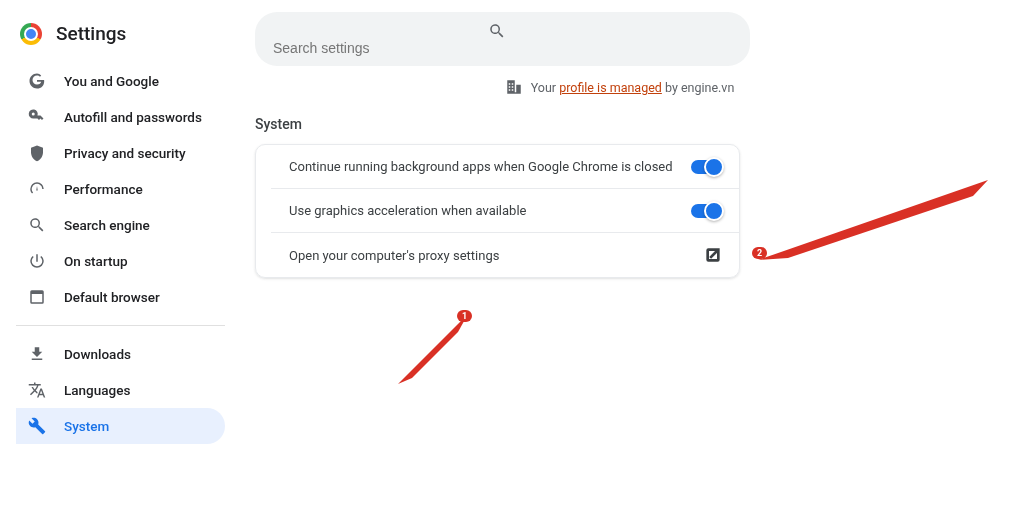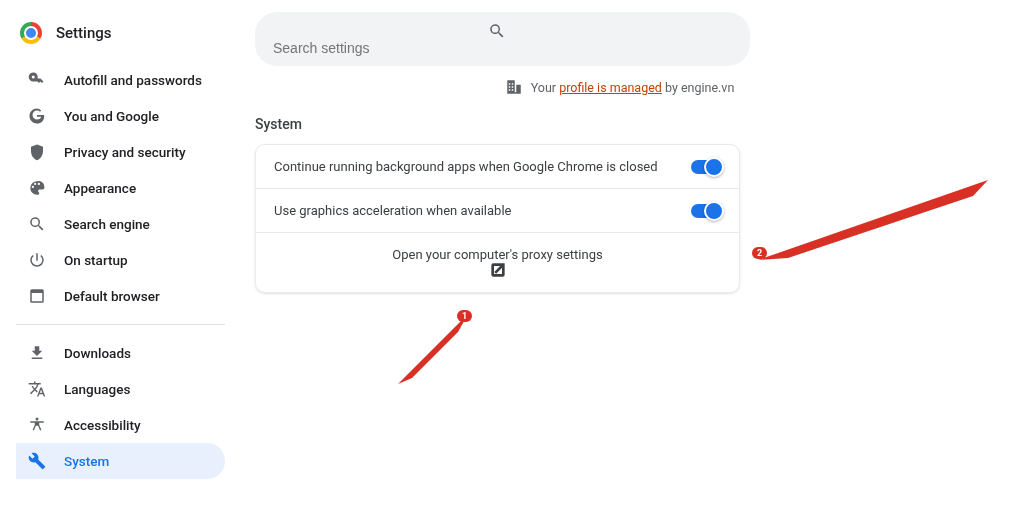--- a/index.html
+++ b/index.html
@@ -2,38 +2,38 @@
 <html><head>
   <meta charset="utf-8">
   <style>
     * { box-sizing: border-box; margin: 0; padding: 0; }
     body { font-family: 'Roboto', Arial, sans-serif; background: #fff; color: #202124; width: 1024px; height: 520px; overflow: hidden; }
     .container { display: flex; height: 100%; }
     .sidebar { width: 255px; padding: 16px 0 16px 16px; border-right: none; }
     .sidebar-header { display: flex; align-items: center; gap: 14px; padding: 6px 0 18px 4px; }
     .chrome-logo { width: 22px; height: 22px; border-radius: 50%; background: conic-gradient(#ea4335 0deg 120deg, #fbbc05 120deg 240deg, #34a853 240deg 360deg); position: relative; }
     .chrome-logo::after { content: ''; position: absolute; width: 10px; height: 10px; background: #4285f4; border: 2px solid #fff; border-radius: 50%; top: 4px; left: 4px; }
-    .settings-title { font-size: 15px; font-weight: 500; color: #202124; }
+    .settings-title { font-size: 19px; font-weight: 500; color: #202124; }
     .nav-list { list-style: none; }
     .nav-item { display: flex; align-items: center; gap: 18px; padding: 9px 12px; border-radius: 0 20px 20px 0; cursor: pointer; font-size: 13.5px; color: #202124; margin-right: 30px; font-weight: 500; }
     .nav-item.active { background: #e8f0fe; color: #1a73e8; }
     .nav-item.active .icon { color: #1a73e8; }
     .nav-divider { border: none; border-top: 1px solid #e0e0e0; margin: 10px 30px 10px 0; }
     .icon { width: 18px; height: 18px; display: inline-flex; align-items: center; justify-content: center; color: #5f6368; flex-shrink: 0; }
     .icon svg { width: 18px; height: 18px; fill: currentColor; }
     .main { flex: 1; padding: 12px 40px 0 0; position: relative; }
     .search-bar { background: #f1f3f4; border-radius: 22px; display: flex; align-items: center; padding: 10px 18px; margin: 0 40px 12px 0; width: 495px; flex-direction: column; }
     .search-bar input { border: none; background: transparent; outline: none; font-size: 14px; width: 100%; color: #5f6368; }
     .search-bar .icon { color: #5f6368; margin-right: 12px; }
     .managed-banner { text-align: center; font-size: 12.5px; color: #5f6368; margin-bottom: 20px; display:flex; align-items:center; justify-content:center; gap:8px; }
     .managed-banner a { color: #c2410c; text-decoration: underline; }
     .section-title { font-size: 14px; color: #3c4043; font-weight: 500; margin-bottom: 12px; }
-    .card { border: 1px solid #e8eaed; border-radius: 10px; box-shadow: 0 1px 3px rgba(60,64,67,0.1), 0 1px 2px rgba(60,64,67,0.06); overflow: hidden; width: 485px; }
+    .card { border: 1px solid #e8eaed; border-radius: 10px; box-shadow: 0 1px 3px rgba(60,64,67,0.1), 0 1px 2px rgba(60,64,67,0.06); overflow: hidden; width: 485px; padding-left: 15px; }
     .row { display: flex; align-items: center; justify-content: space-between; padding: 14px 18px; border-bottom: 1px solid #e8eaed; font-size: 13px; color: #3c4043; }
-    .row:last-child { border-bottom: none; flex-direction: column; }
+    .row:last-child { border-bottom: none; }
     .toggle { width: 30px; height: 14px; background: #1a73e8; border-radius: 8px; position: relative; cursor: pointer; }
     .toggle::after { content: ''; position: absolute; width: 16px; height: 16px; background: #1a73e8; border: 2px solid #fff; box-shadow: 0 1px 3px rgba(0,0,0,0.3); border-radius: 50%; top: -3px; right: -3px; }
     .open-link-icon { width: 16px; height: 16px; color: #3c4043; cursor: pointer; }
     .open-link-icon svg { width: 16px; height: 16px; fill: none; stroke: currentColor; stroke-width: 2; }
     .annotation { position: absolute; pointer-events: none; }
     .annotation.a1 { left: 143px; top: 314px; }
     .annotation.a2 { left: 503px; top: 180px; }
     .marker { position: absolute; background: #d93025; color: #fff; font-size: 9px; font-weight: bold; padding: 1px 5px; border-radius: 7px; }
     .marker.m1 { left: 59px; top: -4px; }
     .marker.m2 { left: -6px; top: 67px; }
@@ -44,48 +44,48 @@
 <div class="container">
   <aside class="sidebar">
     <div class="sidebar-header">
       <span class="chrome-logo"></span>
       <span class="settings-title">Settings</span>
     </div>
     <ul class="nav-list">
       <li class="nav-item">
         <span class="icon">
             <svg viewBox="0 0 24 24">
+              <path d="M12 11v2h5.5c-.3 2-2.2 3.7-5.5 3.7-3.3 0-6-2.7-6-6s2.7-6 6-6c1.7 0 3 .6 4 1.5l1.6-1.6C16 3 14.1 2 12 2 6.5 2 2 6.5 2 12s4.5 10 10 10c5.8 0 9.6-4.1 9.6-9.8 0-.7-.1-1.2-.2-1.7H12z"></path>
+            </svg>
+          </span>
+        <span>You and Google</span>
+      </li>
+      <li class="nav-item">
+        <span class="icon">
+            <svg viewBox="0 0 24 24">
               <path d="M12.65 10A6 6 0 1 0 7 14h5.65l2 2 2-2 2 2 2-2-2-2-2-2h-4zM7 10a2 2 0 1 1 0-4 2 2 0 0 1 0 4z"></path>
             </svg>
           </span>
         <span>Autofill and passwords</span>
-      </li>
-      <li class="nav-item">
-        <span class="icon">
-            <svg viewBox="0 0 24 24">
-              <path d="M12 11v2h5.5c-.3 2-2.2 3.7-5.5 3.7-3.3 0-6-2.7-6-6s2.7-6 6-6c1.7 0 3 .6 4 1.5l1.6-1.6C16 3 14.1 2 12 2 6.5 2 2 6.5 2 12s4.5 10 10 10c5.8 0 9.6-4.1 9.6-9.8 0-.7-.1-1.2-.2-1.7H12z"></path>
-            </svg>
-          </span>
-        <span>You and Google</span>
       </li>
       <li class="nav-item">
         <span class="icon">
             <svg viewBox="0 0 24 24">
               <path d="M12 2L4 5v6c0 5.5 3.8 10.7 8 12 4.2-1.3 8-6.5 8-12V5l-8-3z"></path>
             </svg>
           </span>
         <span>Privacy and security</span>
       </li>
       <li class="nav-item">
         <span class="icon">
             <svg viewBox="0 0 24 24">
-              <path d="M12 3a9 9 0 0 0 0 18h1a2 2 0 0 0 2-2 2 2 0 0 0-.6-1.4A2 2 0 0 1 16 14h3a3 3 0 0 0 3-3 8 8 0 0 0-10-8zM6.5 12a1.5 1.5 0 1 1 0-3 1.5 1.5 0 0 1 0 3zm3-4a1.5 1.5 0 1 1 0-3 1.5 1.5 0 0 1 0 3zm5 0a1.5 1.5 0 1 1 0-3 1.5 1.5 0 0 1 0 3z"></path>
+              <path d="M12 3a9 9 0 0 0-9 9c0 2.4.9 4.5 2.4 6.1l1.4-1.4A7 7 0 1 1 19 12h2a9 9 0 0 0-9-9zm0 5l-1 6h2l-1-6z"></path>
             </svg>
           </span>
-        <span>Appearance</span>
+        <span>Performance</span>
       </li>
       <li class="nav-item">
         <span class="icon">
             <svg viewBox="0 0 24 24">
               <path d="M15.5 14h-.8l-.3-.3a6.5 6.5 0 1 0-.7.7l.3.3v.8l5 5 1.5-1.5-5-5zM9.5 14A4.5 4.5 0 1 1 14 9.5 4.5 4.5 0 0 1 9.5 14z"></path>
             </svg>
           </span>
         <span>Search engine</span>
       </li>
       <li class="nav-item">
@@ -113,28 +113,20 @@
           </span>
         <span>Downloads</span>
       </li>
       <li class="nav-item">
         <span class="icon">
             <svg viewBox="0 0 24 24">
               <path d="M12.87 15.07l-2.54-2.51.03-.03A17.5 17.5 0 0 0 14.07 6H17V4h-7V2H8v2H1v2h11.17C11.5 7.92 10.44 9.75 9 11.35 8.07 10.32 7.3 9.19 6.69 8h-2c.73 1.63 1.73 3.17 2.98 4.56l-5.09 5.02L4 19l5-5 3.11 3.11.76-2.04zM18.5 10h-2L12 22h2l1.12-3h4.75L21 22h2l-4.5-12zm-2.62 7l1.62-4.33L19.12 17h-3.24z"></path>
             </svg>
           </span>
         <span>Languages</span>
-      </li>
-      <li class="nav-item">
-        <span class="icon">
-            <svg viewBox="0 0 24 24">
-              <path d="M12 2a2 2 0 1 1 0 4 2 2 0 0 1 0-4zm9 5H3v2h6v3l-3 7h2l2.5-6h3L16 19h2l-3-7V9h6V7z"></path>
-            </svg>
-          </span>
-        <span>Accessibility</span>
       </li>
       <li class="nav-item active">
         <span class="icon">
             <svg viewBox="0 0 24 24">
               <path d="M22.7 19l-9.1-9.1c.9-2.3.4-5-1.5-6.9-2-2-5-2.4-7.4-1.3L9 6 6 9 1.6 4.7C.4 7.1.9 10.1 2.9 12.1c1.9 1.9 4.6 2.4 6.9 1.5l9.1 9.1c.4.4 1 .4 1.4 0l2.3-2.3c.5-.4.5-1.1.1-1.4z"></path>
             </svg>
           </span>
         <span>System</span>
       </li>
       <li class="nav-item">

